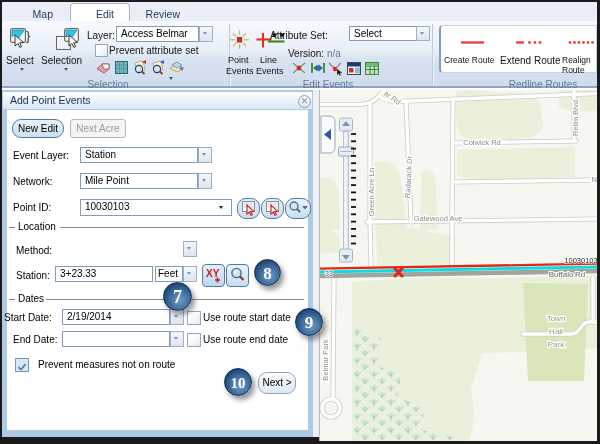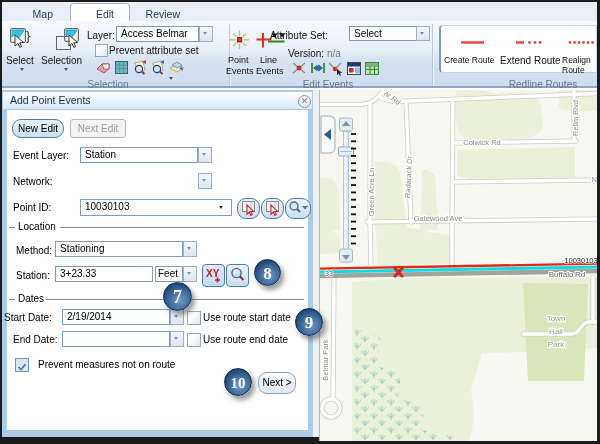--- a/index.html
+++ b/index.html
@@ -181,27 +181,28 @@
 
   <div class="abs" style="left:311px;top:88px;width:6px;height:351px;background:#eef0f4"></div>
 
   <div id="panel" class="abs">
     <div id="phead" class="abs">Add Point Events</div>
     <div class="abs" style="left:296px;top:5px;width:11px;height:11px;border:1px solid #999;border-radius:50%;color:#888;font-size:9px;line-height:10px;text-align:center">✕</div>
     <div id="pcontent" class="abs"></div>
   </div>
 
   <div class="abs btn" style="left:10px;top:117px;width:50px;height:17px;line-height:17px;background:linear-gradient(#e8f2fb,#cce0f2);font-size:10px">New Edit</div>
-  <div class="abs" style="left:68px;top:117px;width:54px;height:17px;line-height:17px;border:1px solid #b8b8b4;border-radius:3px;background:#f4f4f2;font-size:10px;color:#9a9a98;text-align:center">Next Edit</div>
+  <div class="abs" style="left:68px;top:117px;width:54px;height:17px;line-height:17px;border:1px solid #b8b8b4;border-radius:3px;background:#f4f4f2;font-size:10px;color:#9a9a98;text-align:center">Next Acre</div>
   <div class="abs lbl" style="left:11px;top:148px">Event Layer:</div>
   <div class="abs fld" style="left:78px;top:145px;width:118px;height:16px">Station</div>
   <div class="abs dbtn" style="left:196px;top:145px;width:14px;height:16px">
         <span class="dn"></span>
       </div>
   <div class="abs lbl" style="left:11px;top:174px">Network:</div>
+  <div class="abs fld" style="left:78px;top:171px;width:118px;height:16px">Mile Point</div>
   <div class="abs dbtn" style="left:196px;top:171px;width:14px;height:16px">
         <span class="dn"></span>
       </div>
   <div class="abs lbl" style="left:11px;top:200px">Point ID:</div>
   <div class="abs fld" style="left:78px;top:197px;width:152px;height:17px">10030103</div>
   <div class="abs dn" style="left:217px;top:204px;border-top-color:#222"></div>
   <div class="abs btn" id="rbtnA" style="left:235px;top:196px;width:21px;height:19px"><svg width="19" height="17">
           <rect x="3.5" y="2.5" width="12" height="10" fill="#fdfdfd" stroke="#8a8a8a"></rect>
           <path d="M4,5 l11,0 M4,8 l11,0 M8,3 l0,9 M12,3 l0,9" stroke="#b8cfe4" stroke-width="0.8"></path>
           <path d="M8,6 L8,15 L10.4,13 L11.8,16.2 L13.2,15.6 L11.8,12.6 L14.6,12.4 Z" fill="#fff" stroke="#c22" stroke-width="1.1"></path>
@@ -213,21 +214,20 @@
         </svg></div>
   <div class="abs btn" id="rbtnC" style="left:283px;top:196px;width:24px;height:19px"><svg width="22" height="17">
           <circle cx="7" cy="7" r="4" fill="#d4e5f2" stroke="#4a6a8a" stroke-width="1.3"></circle>
           <path d="M9.8,9.8 L13,13" stroke="#4a6a8a" stroke-width="2"></path>
           <path d="M15,7 l6,0 l-3,3.6 Z" fill="#55718c"></path>
         </svg></div>
   <div class="abs gline" style="left:7px;top:225px;width:6px"></div>
   <div class="abs lbl" style="left:16px;top:219px">Location</div>
   <div class="abs gline" style="left:58px;top:225px;width:244px"></div>
   <div class="abs lbl" style="left:14px;top:243px">Method:</div>
-  <div class="abs fld" style="left:53px;top:239px;width:128px;height:16px">Stationing</div>
   <div class="abs dbtn" style="left:181px;top:239px;width:14px;height:16px">
         <span class="dn"></span>
       </div>
   <div class="abs lbl" style="left:14px;top:268px">Station:</div>
   <div class="abs fld" style="left:53px;top:264px;width:98px;height:16px">3+23.33</div>
   <div class="abs fld" style="left:153px;top:264px;width:28px;height:16px;padding-left:2px">Feet</div>
   <div class="abs dbtn" style="left:181px;top:264px;width:14px;height:16px">
         <span class="dn"></span>
       </div>
   <div class="abs btn" id="xybtn" style="left:200px;top:262px;width:21px;height:21px;border-radius:4px;background:linear-gradient(#e2eefa,#bed8f0)"><svg width="19" height="19">

